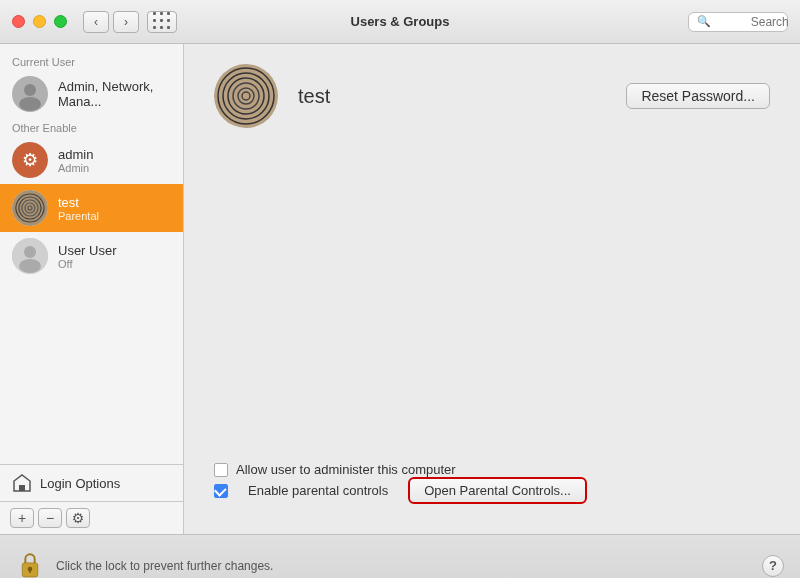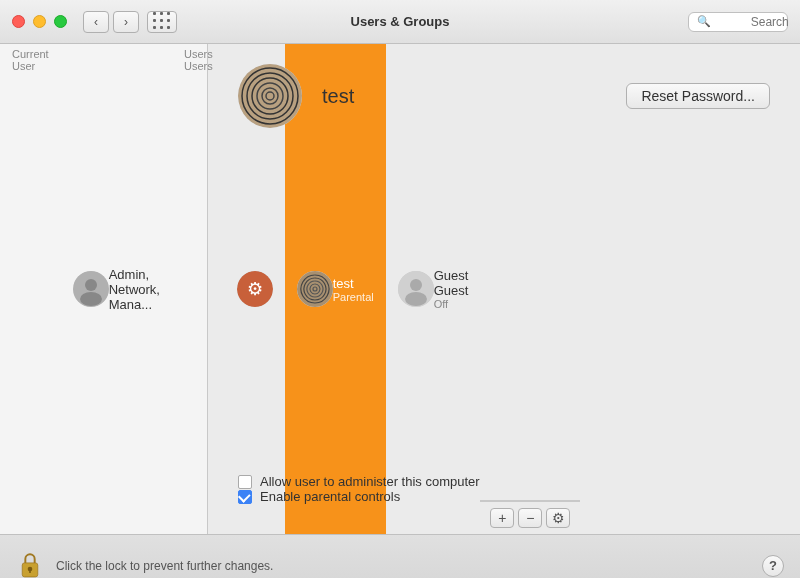--- a/index.html
+++ b/index.html
@@ -116,39 +116,41 @@
 
     
     .main-content {
       display: flex;
       height: calc(578px - 44px - 44px);
       background: #ebebeb;
     }
 
     
     .sidebar {
-      width: 208px;
+      width: 184px;
       background: #f4f4f4;
       border-right: 1px solid #c8c8c8;
       display: flex;
-      flex-direction: row;
+      flex-direction: column;
+      padding-top: 8px;
     }
 
     .section-label {
       font-size: 11px;
       color: #888;
       padding: 4px 12px 2px;
       font-weight: 500;
     }
 
     .user-item {
       display: flex;
       align-items: center;
       padding: 6px 12px;
       cursor: pointer;
+      gap: 10px;
     }
     .user-item.selected {
       background: #f7921a;
     }
     .user-item.selected .user-name { color: white; }
     .user-item.selected .user-role { color: rgba(255,255,255,0.85); }
 
     .user-avatar {
       width: 36px;
       height: 36px;
@@ -293,21 +295,21 @@
       width: 8px;
       height: 6px;
       border-left: 2px solid white;
       border-bottom: 2px solid white;
       transform: rotate(-45deg) translateY(-1px);
     }
 
     .parental-row {
       display: flex;
       align-items: center;
-      gap: 8px;
+      gap: 20px;
       font-size: 13px;
       color: #333;
     }
 
     .open-parental-btn {
       background: linear-gradient(to bottom, #f9f9f9, #e8e8e8);
       border: 2px solid #cc0000;
       border-radius: 6px;
       padding: 4px 14px;
       font-size: 13px;
@@ -401,28 +403,32 @@
           <circle cx="18" cy="18" r="18" fill="#b0b0b0"></circle>
           <circle cx="18" cy="14" r="6" fill="#888"></circle>
           <ellipse cx="18" cy="28" rx="11" ry="7" fill="#888"></ellipse>
         </svg>
       </div>
       <div class="user-info">
         <div class="user-name">Admin, Network, Mana...</div>
       </div>
     </div>
 
-    <div class="section-label">Users Users</div>
+    <div class="section-label">Other Enable</div>
 
     <div class="user-item">
       <div class="user-avatar">
         <svg width="36" height="36" viewBox="0 0 36 36">
           <circle cx="18" cy="18" r="18" fill="#c8603a"></circle>
           <text x="18" y="24" text-anchor="middle" font-size="18" fill="white">⚙</text>
         </svg>
+      </div>
+      <div class="user-info">
+        <div class="user-name">admin</div>
+        <div class="user-role">Admin</div>
       </div>
     </div>
 
     <div class="user-item selected">
       <div class="user-avatar">
         <svg width="36" height="36" viewBox="0 0 36 36">
           <circle cx="18" cy="18" r="18" fill="#a89070"></circle>
 
           <circle cx="18" cy="18" r="2" fill="none" stroke="#555" stroke-width="1.2"></circle>
           <path d="M18,13 A5,5 0 1,1 17.9,13" fill="none" stroke="#555" stroke-width="1.2"></path>
@@ -439,28 +445,35 @@
 
     <div class="user-item">
       <div class="user-avatar">
         <svg width="36" height="36" viewBox="0 0 36 36">
           <circle cx="18" cy="18" r="18" fill="#d0d0d0"></circle>
           <circle cx="18" cy="14" r="6" fill="#aaa"></circle>
           <ellipse cx="18" cy="28" rx="11" ry="7" fill="#aaa"></ellipse>
         </svg>
       </div>
       <div class="user-info">
-        <div class="user-name">Guest Guest</div>
+        <div class="user-name">User User</div>
         <div class="user-role">Off</div>
       </div>
     </div>
 
     <div class="spacer"></div>
 
     <div class="sidebar-bottom">
+      <div class="login-options">
+        <svg width="20" height="20" viewBox="0 0 20 20">
+          <path d="M2,18 L2,8 L10,2 L18,8 L18,18 Z" fill="none" stroke="#555" stroke-width="1.5"></path>
+          <rect x="7" y="12" width="6" height="6" fill="#555"></rect>
+        </svg>
+        <span>Login Options</span>
+      </div>
       <div class="bottom-toolbar">
         <button class="toolbar-btn">+</button>
         <button class="toolbar-btn">−</button>
         <button class="toolbar-btn">⚙</button>
       </div>
     </div>
   </div>
 
   <div class="detail-panel">
     <div class="user-header">
@@ -482,20 +495,21 @@
     <div class="spacer"></div>
 
     <div class="options-area">
       <div class="checkbox-row">
         <div class="checkbox"></div>
         <span>Allow user to administer this computer</span>
       </div>
       <div class="parental-row">
         <div class="checkbox checked"></div>
         <span>Enable parental controls</span>
+        <button class="open-parental-btn">Open Parental Controls...</button>
       </div>
     </div>
   </div>
 
 </div>
 
 <div class="statusbar">
   <div class="lock-icon-container">
     <svg class="lock-svg" viewBox="0 0 28 36">
       <rect x="4" y="14" width="20" height="18" rx="3" fill="#c8a030" stroke="#a07820" stroke-width="1"></rect>

